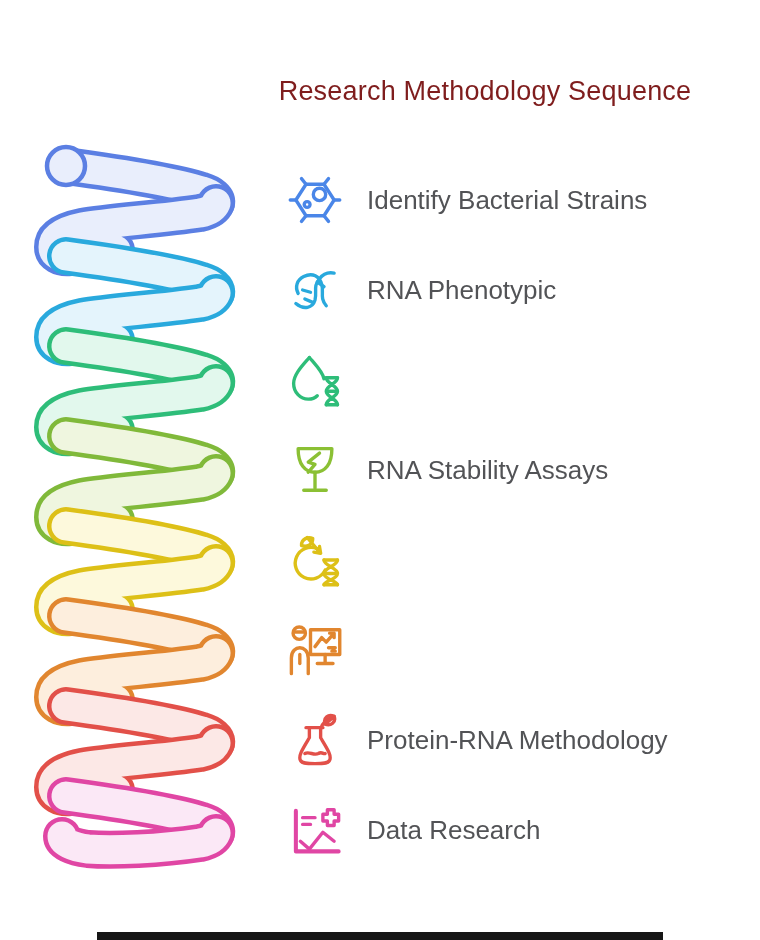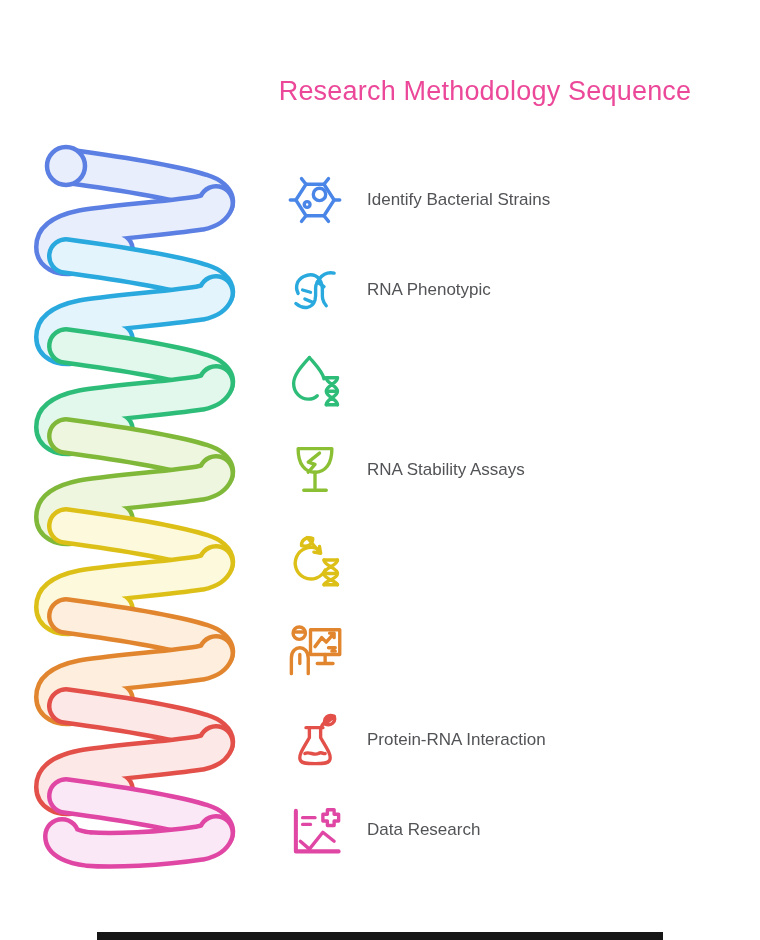--- a/index.html
+++ b/index.html
@@ -1,25 +1,25 @@
 <!DOCTYPE html>
 <html><head>
 <meta charset="utf-8">
 <style>
   html,body{margin:0;padding:0;}
   body{width:760px;height:940px;position:relative;background:#ffffff;overflow:hidden;
        font-family:"Liberation Sans", sans-serif;}
   .title{position:absolute;left:246px;top:76px;width:478px;text-align:center;
-         font-size:27px;color:#ec4899;letter-spacing:.2px;}
+         font-size:27px;color:#7f1d1d;letter-spacing:.2px;}
   #spiral{position:absolute;left:0;top:0;}
   .steps{position:absolute;left:287px;top:155px;}
   .step{height:90px;display:flex;align-items:center;}
   .step .icon{width:56px;height:56px;flex:0 0 56px;display:flex;align-items:center;justify-content:center;}
   .step .icon svg{width:54px;height:54px;}
-  .step .label{margin-left:24px;font-size:17px;color:#525356;white-space:nowrap;}
+  .step .label{margin-left:24px;font-size:26px;color:#525356;white-space:nowrap;}
   .bottom-bar{position:absolute;left:97px;width:566px;height:8px;bottom:0;background:#161616;}
 </style>
 </head>
 <body>
 
 <div class="title">Research Methodology Sequence</div>
 
 <svg id="spiral" width="260" height="940" viewBox="0 0 260 940" fill="none">
     <path d="M 66 166 C 125 174 178 183 202 191 C 212 194 217 199 216 203" stroke="#5b7fe3" stroke-width="38" fill="none" stroke-linecap="round" stroke-linejoin="round"></path>
     <path d="M 66 166 C 125 174 178 183 202 191 C 212 194 217 199 216 203" stroke="#e9eefc" stroke-width="29" fill="none" stroke-linecap="round" stroke-linejoin="round"></path>
@@ -126,21 +126,21 @@
     <div class="step">
       <span class="icon">
         <svg viewBox="0 0 48 48" fill="none" stroke="#e25049" stroke-width="3" stroke-linecap="round" stroke-linejoin="round">
           <path d="M19 14 V22 C13 32 9 38 11 42 C12 44.5 15 45 24 45 C33 45 36 44.5 37 42 C39 38 35 32 29 22 V14"></path>
      <path d="M16 13 H31"></path>
      <path d="M15 36 C19 34 23 38 27 36 C30 34 32 37 33 36"></path>
      <path d="M29 14 C31 8 35 5 41 3"></path>
      <path d="M33 10 C31 4 36 0.5 41 3 C43 8 38 12 33 10 Z M34 9 L40 4"></path>
         </svg>
       </span>
-      <span class="label">Protein-RNA Interaction</span>
+      <span class="label">Protein-RNA Methodology</span>
     </div>
     <div class="step">
       <span class="icon">
         <svg viewBox="0 0 48 48" fill="none" stroke="#e046a4" stroke-width="3" stroke-linecap="round" stroke-linejoin="round">
           <path d="M7 7 V43 H45" stroke-width="3.6"></path>
      <path d="M13 13 H24 M13 19 H20"></path>
      <path d="M11 34 L19 41 L31 26 L41 34"></path>
      <path d="M35 6 H41 V10 H45 V16 H41 V20 H35 V16 H31 V10 H35 Z"></path>
         </svg>
       </span>

